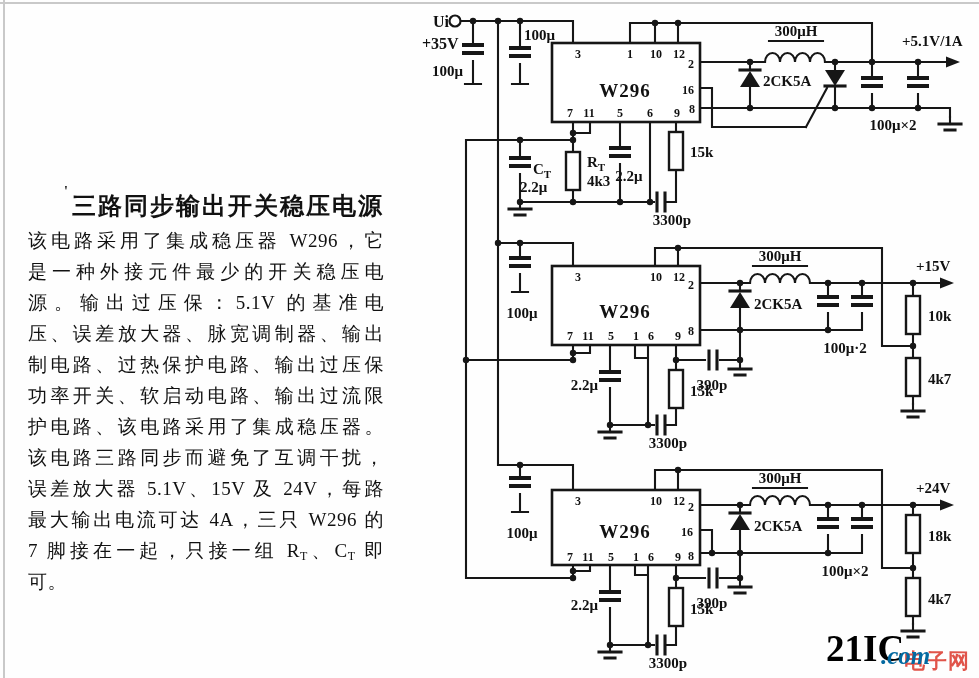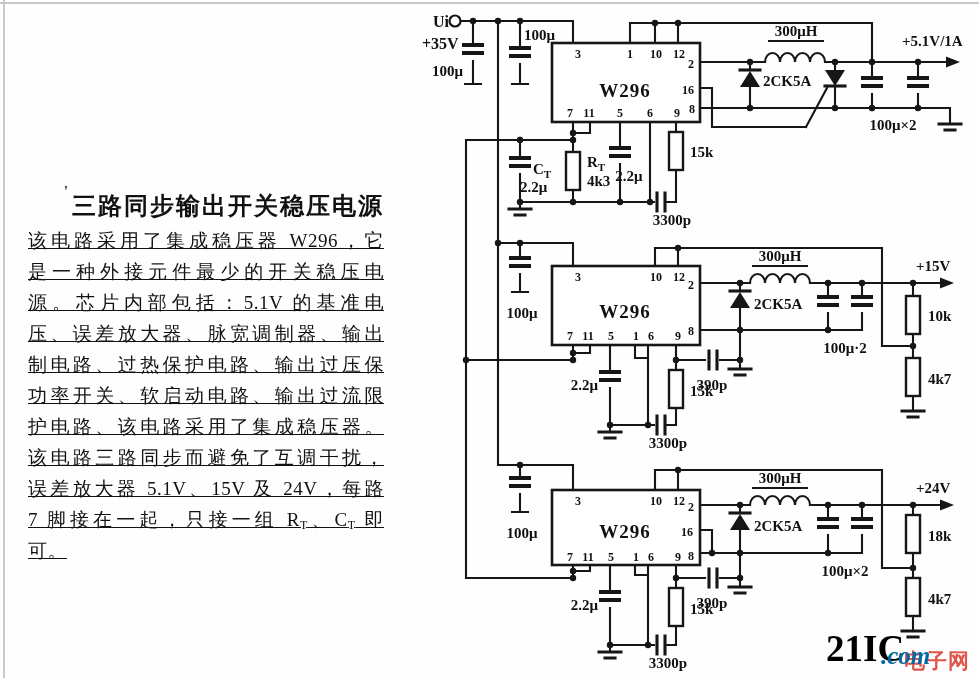--- a/index.html
+++ b/index.html
@@ -7,21 +7,21 @@
         font-family:"Liberation Serif","DejaVu Serif",serif;color:#111;}
   .edge-top{position:absolute;left:0;top:2px;width:100%;height:2px;background:#c9c9c9;}
   .edge-left{position:absolute;left:3px;top:0;width:2px;height:100%;background:#c9c9c9;}
 
   
   .textcol{position:absolute;left:28px;top:190px;width:356px;}
   .title-row{position:relative;height:28px;margin-bottom:7px;}
   .tick{position:absolute;left:36px;top:-6px;font-size:14px;font-weight:700;}
   .title{margin:0;text-align:right;font-size:24px;font-weight:700;letter-spacing:2px;}
   .bline{height:31px;line-height:31px;font-size:19px;letter-spacing:.5px;
-         text-align:justify;text-align-last:justify;white-space:nowrap;text-decoration:underline;}
+         text-align:justify;text-align-last:justify;white-space:nowrap;}
   .bline.lastline{text-align:left;text-align-last:left;}
   .bline sub{font-size:12px;line-height:0;vertical-align:-3px;}
 
   
   svg{position:absolute;left:0;top:0;}
   svg text{font-family:"Liberation Serif","DejaVu Serif",serif;fill:#111;}
   .w{stroke:#161616;stroke-width:2.1;fill:none;stroke-linecap:square;}
   .w3{stroke:#161616;stroke-width:3.1;fill:none;stroke-linecap:square;}
   .plate{stroke:#161616;stroke-width:4.2;fill:none;}
   .rb{fill:#fff;stroke:#161616;stroke-width:2.4;}
@@ -330,27 +330,28 @@
     </g>
   </svg>
 
   <div class="textcol">
     <div class="title-row">
       <span class="tick">'</span>
       <h2 class="title">三路同步输出开关稳压电源</h2>
     </div>
     <div class="bline">该电路采用了集成稳压器 W296，它</div>
     <div class="bline">是一种外接元件最少的开关稳压电</div>
-    <div class="bline">源。芯片内部包括：5.1V 的基准电</div>
+    <div class="bline">源。输出过压保：5.1V 的基准电</div>
     <div class="bline">压、误差放大器、脉宽调制器、输出</div>
     <div class="bline">制电路、过热保护电路、输出过压保</div>
     <div class="bline">功率开关、软启动电路、输出过流限</div>
     <div class="bline">护电路、该电路采用了集成稳压器。</div>
     <div class="bline">该电路三路同步而避免了互调干扰，</div>
     <div class="bline">误差放大器 5.1V、15V 及 24V，每路</div>
+    <div class="bline">最大输出电流可达 4A，三只 W296 的</div>
     <div class="bline">
       <span>7 脚接在一起，只接一组 R</span><sub>T</sub><span>、C</span><sub>T</sub><span> 即</span>
     </div>
     <div class="bline lastline">可。</div>
   </div>
 
   <div class="wm">
     <span class="wm-big">21IC</span>
     <span class="wm-site">电子网</span>
     <span class="wm-com">.com</span>

